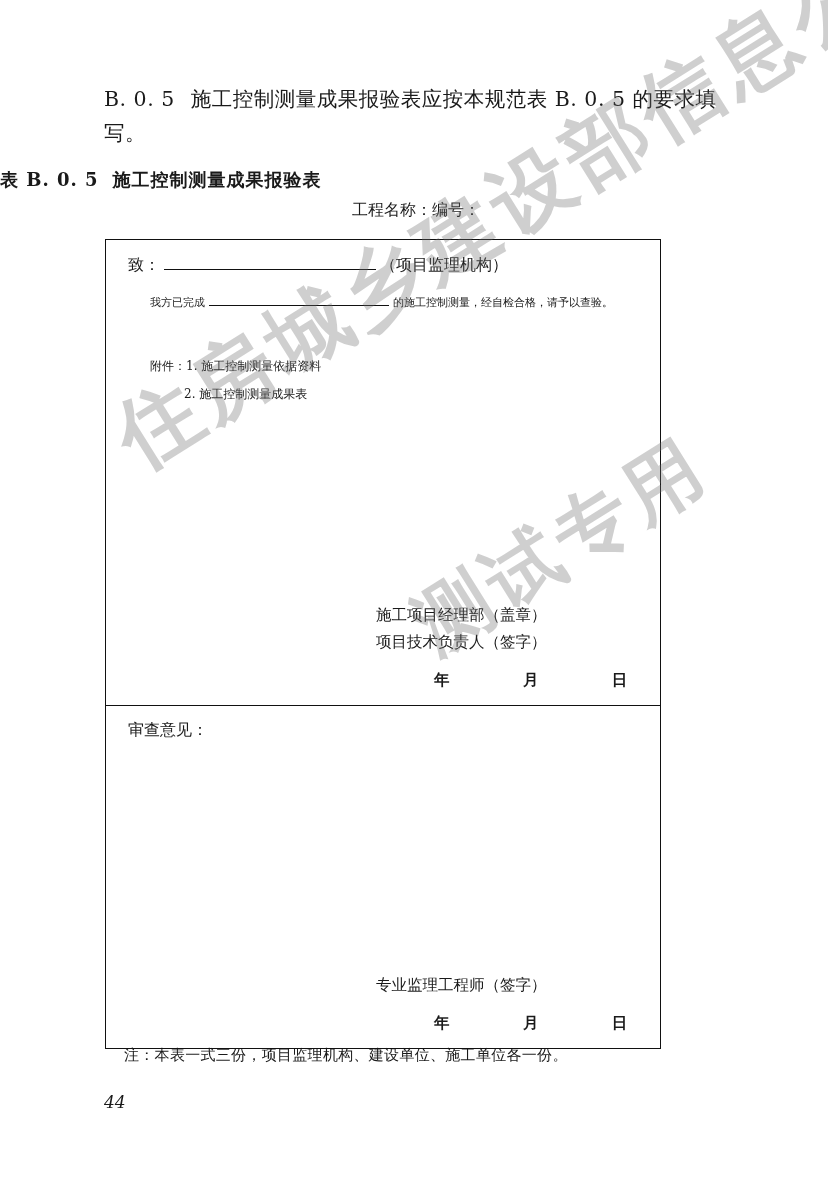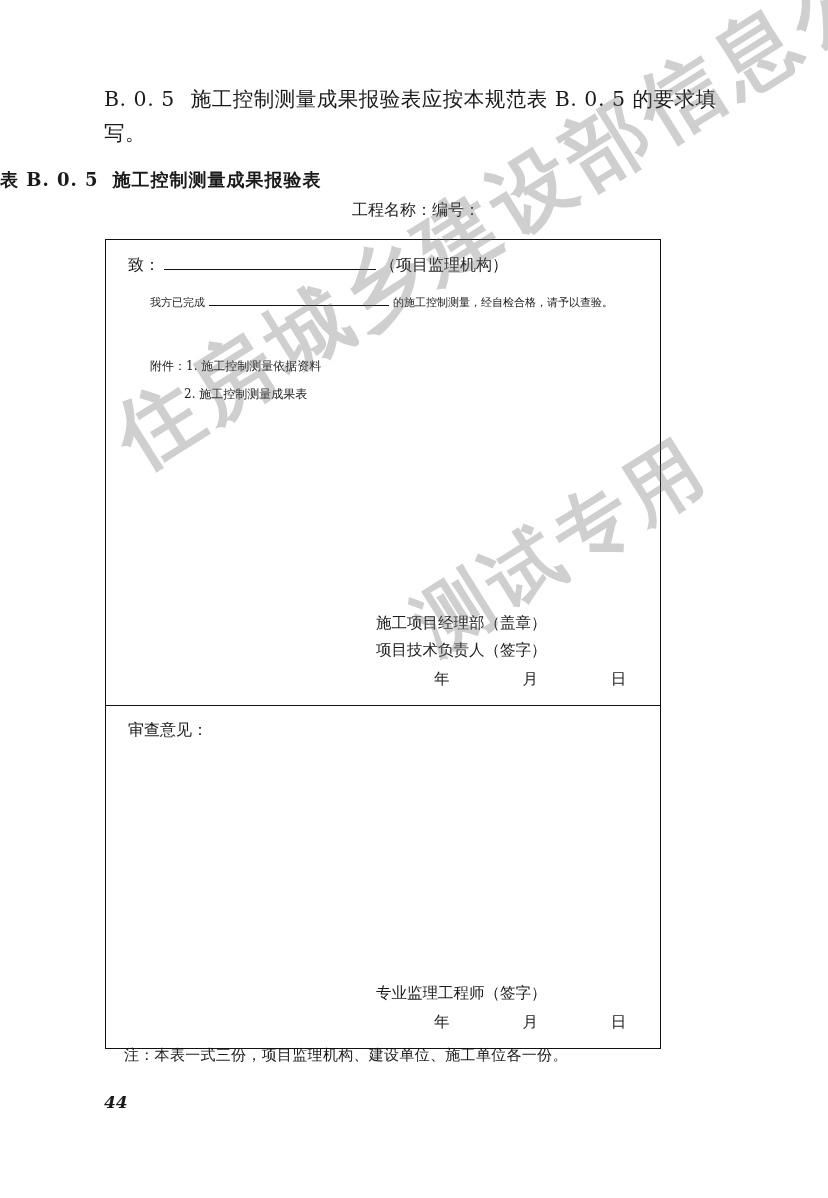--- a/index.html
+++ b/index.html
@@ -159,23 +159,24 @@
 
   .sign-block {
     position: absolute;
     left: 270px;
     bottom: 12px;
     width: 330px;
     font-size: 15.5px;
     line-height: 27px;
   }
   .sign-date {
-    margin-top: 2px;
+    margin-top: 10px;
     padding-left: 58px;
     letter-spacing: 34px;
+    font-weight: bold;
   }
 
   .review-label {
     position: absolute;
     left: 22px;
     top: 14px;
     font-size: 16px;
   }
 
   .note {
@@ -184,21 +185,21 @@
     top: 1046px;
     font-size: 15px;
     letter-spacing: 0.3px;
   }
   .pagenum {
     position: absolute;
     left: 104px;
     top: 1092px;
     font-size: 17px;
     font-style: italic;
-    font-weight: bold;
+    font-weight: normal;
   }
 </style>
 </head>
 <body>
 
 <div class="page">
 
   <div class="intro">
     <span class="label">B. 0. 5</span><span>施工控制测量成果报验表应按本规范表 B. 0. 5 的要求填写。</span>
   </div>

